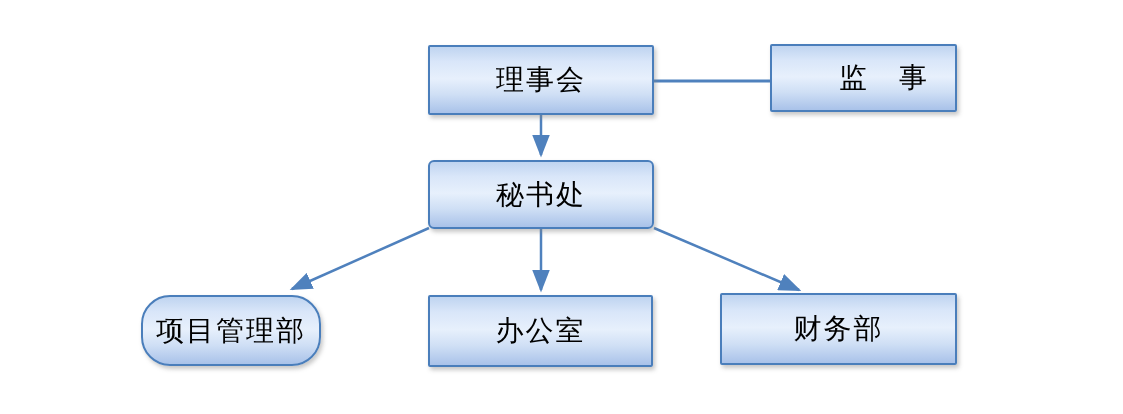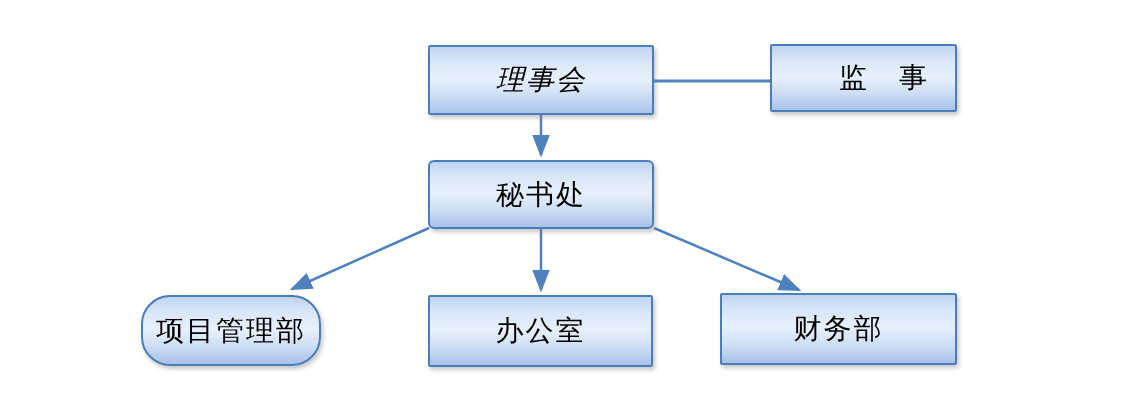--- a/index.html
+++ b/index.html
@@ -36,21 +36,21 @@
       #d9e6f9 22%,
       #e7f0fc 48%,
       #cfdff5 72%,
       #a9c2e9 100%);
     box-shadow: 2px 3px 4px rgba(130,130,130,0.45);
     color: #000000;
     font-size: 28px;
     letter-spacing: 2px;
     white-space: pre;
   }
-  .node-board       { left: 428px; top:  45px; width: 226px; height: 70px; font-style: italic; }
+  .node-board       { left: 428px; top:  45px; width: 226px; height: 70px; }
   .node-supervisor  { left: 770px; top:  44px; width: 187px; height: 68px; padding-left: 41px; }
   .node-secretariat { left: 428px; top: 160px; width: 226px; height: 69px; border-radius: 6px; }
   .node-project     { left: 141px; top: 295px; width: 180px; height: 71px; border-radius: 29px; }
   .node-office      { left: 428px; top: 295px; width: 225px; height: 72px; text-align: center; }
   .node-finance     { left: 720px; top: 293px; width: 237px; height: 72px; }
   .node-label {
     display: inline-block;
   }
 </style>
 </head>

